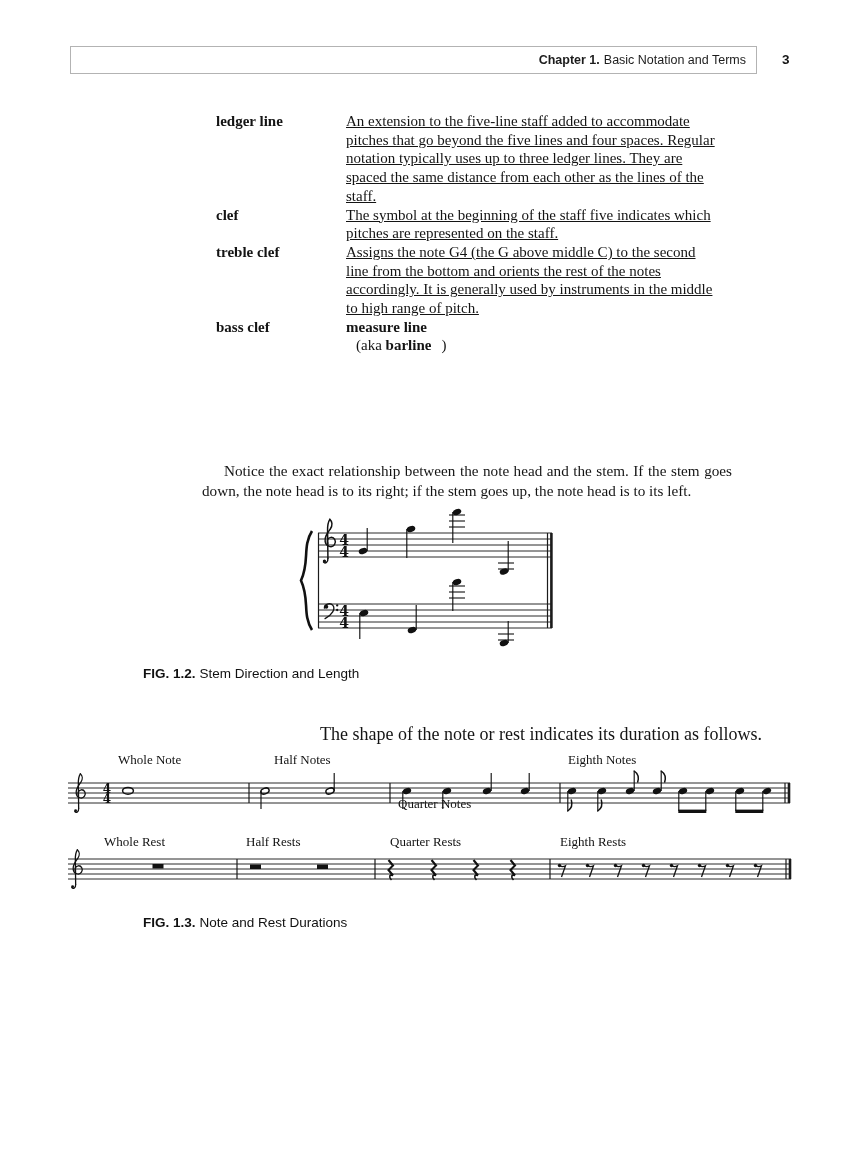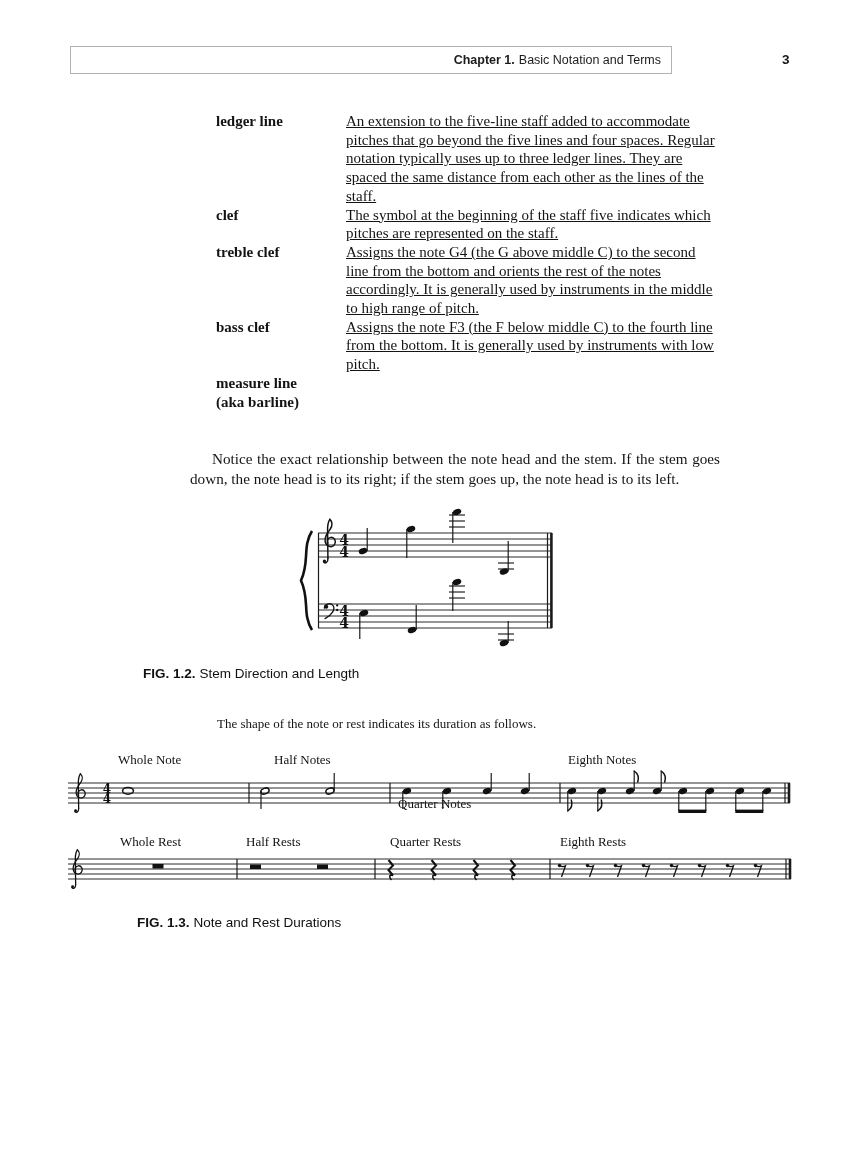--- a/index.html
+++ b/index.html
@@ -1,41 +1,41 @@
 <!DOCTYPE html>
 <html><head>
 <meta charset="utf-8">
 <style>
   html,body{margin:0;padding:0;background:#e8e8e8;}
   .page{position:relative;width:864px;height:1152px;background:#ffffff;overflow:hidden;
         font-family:"Liberation Serif",serif;color:#141414;}
   
-  .header-box{position:absolute;left:70px;top:46px;width:602px;height:28px;
+  .header-box{position:absolute;left:70px;top:46px;width:687px;height:28px;
       border:1px solid #b3b3b3;box-sizing:border-box;display:flex;align-items:center;
       justify-content:flex-end;padding-right:10px;
       font-family:"Liberation Sans",sans-serif;font-size:12.5px;color:#1c1c1c;}
   .header-box .b{font-weight:bold;margin-right:4px;}
   .pageno{position:absolute;left:782px;top:52px;font-family:"Liberation Sans",sans-serif;
       font-size:13.5px;font-weight:bold;}
   
   .defs{position:absolute;left:216px;top:112px;width:505px;display:grid;
       grid-template-columns:130px 375px;font-size:15px;line-height:18.7px;}
   .term{font-weight:bold;}
-  .term .rg{font-weight:bold;}
+  .term .rg{font-weight:normal;margin-left:10px;}
   .def{text-align:left;text-decoration:underline;}
   
-  .para{position:absolute;left:190px;top:449px;width:530px;margin:0;font-size:15.2px;
+  .para{position:absolute;left:190px;top:449px;width:530px;margin:12px;font-size:15.2px;
       line-height:19.5px;text-indent:22px;text-align:justify;}
-  .para2{position:absolute;left:190px;top:712px;width:560px;margin:4px;font-size:13px;
-      text-indent:23px;}
+  .para2{position:absolute;left:190px;top:712px;width:560px;margin:12px;font-size:18px;
+      text-indent:23px;text-align:right;}
   
   .caption{position:absolute;font-family:"Liberation Sans",sans-serif;font-size:13.5px;color:#111;}
   .caption .b{font-weight:bold;margin-right:4px;}
   .cap2{left:143px;top:666px;}
-  .cap3{left:137px;top:915px;}
+  .cap3{left:143px;top:915px;}
   
   .fig2{position:absolute;left:295px;top:500px;width:270px;height:152px;}
   .svgA{position:absolute;left:64px;top:760px;width:736px;height:62px;}
   .svgB{position:absolute;left:64px;top:832px;width:736px;height:64px;}
   .stafflabel{position:absolute;font-size:13px;font-family:"Liberation Serif",serif;color:#111;}
   svg{display:block;}
   .sl{stroke:#2b2b2b;stroke-width:1;}
   .bl{stroke:#1b1b1b;stroke-width:1.2;}
   .blk{stroke:#1b1b1b;stroke-width:2.6;}
   .stem{stroke:#111;stroke-width:1.15;}
@@ -62,21 +62,20 @@
     <div class="term">ledger line</div>
     <div class="def">An extension to the five-line staff added to accommodate pitches that go beyond the five lines and four spaces. Regular notation typically uses up to three ledger lines. They are spaced the same distance from each other as the lines of the staff.</div>
 
     <div class="term">clef</div>
     <div class="def">The symbol at the beginning of the staff five indicates which pitches are represented on the staff.</div>
 
     <div class="term">treble clef</div>
     <div class="def">Assigns the note G4 (the G above middle C) to the second line from the bottom and orients the rest of the notes accordingly. It is generally used by instruments in the middle to high range of pitch.</div>
 
     <div class="term">bass clef</div>
-    <div class="def">Assigns the note F3 (the F below middle C) to the fourth line from the bottom. It is generally used by instruments with low pitch.</div>
 
     <div class="term">
       <span>measure line</span><br>
       <span class="rg">(aka </span><span>barline</span><span class="rg">)</span>
     </div>
   </div>
 
   <p class="para">Notice the exact relationship between the note head and the stem. If the stem goes down, the note head is to its right;  if the stem goes up, the note head is to its left.</p>
 
   <svg width="0" height="0" style="position:absolute" aria-hidden="true">
@@ -229,21 +228,21 @@
         <line class="stem" x1="671.8" y1="31" x2="671.8" y2="51"></line>
         <ellipse class="nh" cx="703" cy="31" rx="4.3" ry="2.9" transform="rotate(-20 703 31)"></ellipse>
         <line class="stem" x1="698.8" y1="31" x2="698.8" y2="51"></line>
         <line class="beam" x1="671.3" y1="51.3" x2="699.3" y2="51.3"></line>
       </g>
       <line class="bl" x1="721" y1="23" x2="721" y2="43"></line>
       <line class="blk" x1="725" y1="23" x2="725" y2="43"></line>
     </svg>
   </div>
 
-  <span class="stafflabel" style="left:120px;top:834px">Whole Rest</span>
+  <span class="stafflabel" style="left:104px;top:834px">Whole Rest</span>
   <span class="stafflabel" style="left:246px;top:834px">Half Rests</span>
   <span class="stafflabel" style="left:390px;top:834px">Quarter Rests</span>
   <span class="stafflabel" style="left:560px;top:834px">Eighth Rests</span>
 
   <div class="svgB">
     <svg viewBox="0 0 736 64" width="736" height="64">
       <g>
         <line class="sl" x1="4" y1="27" x2="727" y2="27"></line>
           <line class="sl" x1="4" y1="32" x2="727" y2="32"></line>
         <line class="sl" x1="4" y1="37" x2="727" y2="37"></line>

